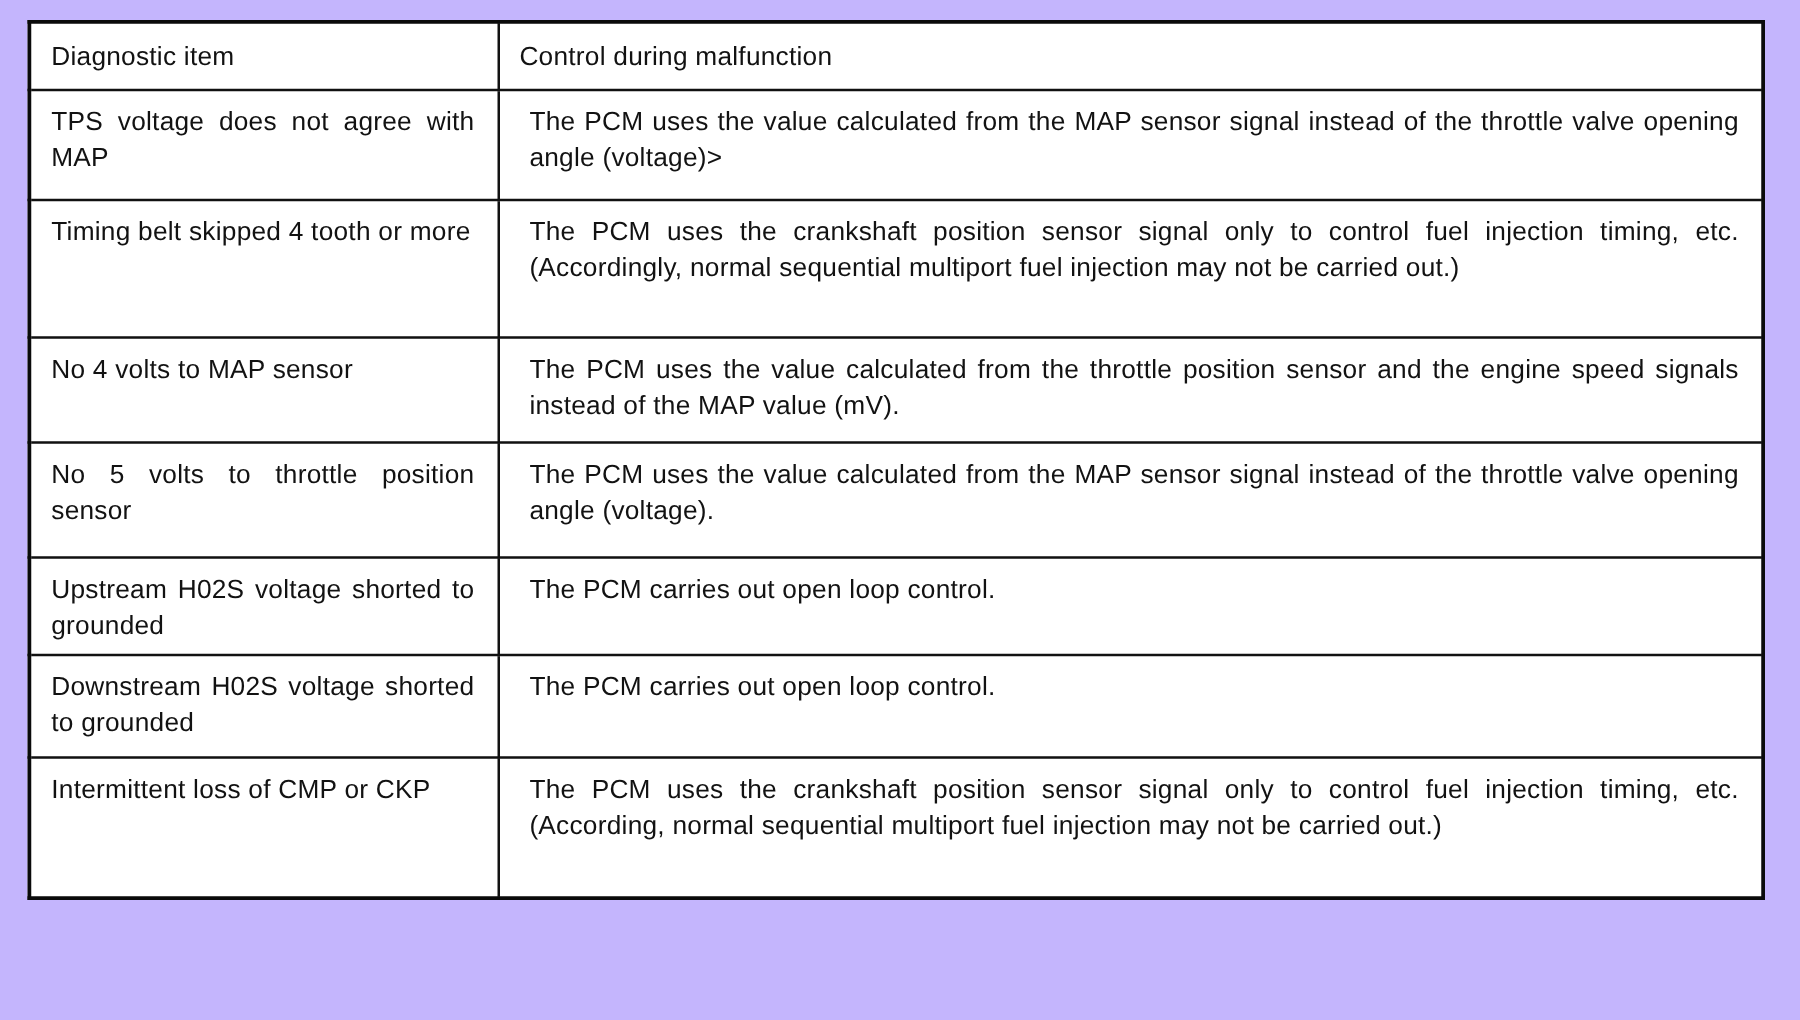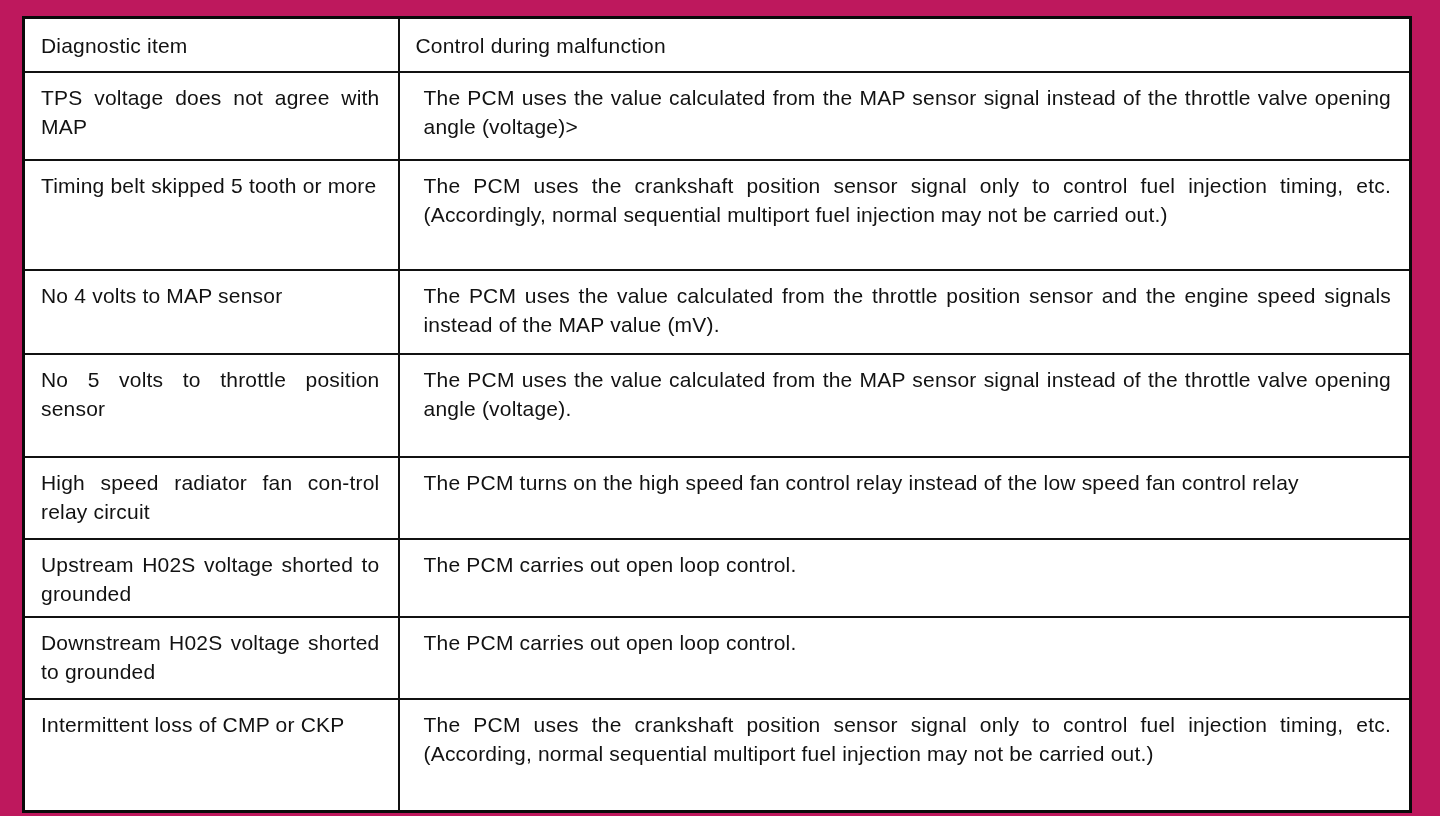--- a/index.html
+++ b/index.html
@@ -8,21 +8,21 @@
     height: 816px;
     background: #ffffff;
     font-family: "Liberation Sans", "DejaVu Sans", sans-serif;
     color: #0d0d0d;
     overflow: hidden;
   }
   .page {
     position: relative;
     width: 1440px;
     height: 816px;
-    background: #be185d;
+    background: #c4b5fd;
   }
   table.diag-table {
     position: absolute;
     left: 22px;
     top: 16px;
     width: 1390px;
     border-collapse: collapse;
     table-layout: fixed;
     background: #ffffff;
     border: 3px solid #0a0a0a;
@@ -45,21 +45,21 @@
     padding-top: 12px;
   }
   table.diag-table td.control-cell { padding-left: 24px; }
   table.diag-table td { text-align: justify; }
   table.diag-table td:last-child { text-align: justify; }
   
   tr.hdr       { height: 54px; }
   tr.r0        { height: 88px; }
   tr.r1        { height: 110px; }
   tr.r2        { height: 84px; }
-  tr.r3        { height: 103px; }
+  tr.r3        { height: 92px; }
   tr.r4        { height: 82px; }
   tr.r5        { height: 61px; margin-top: 16px; }
   tr.r6        { height: 82px; }
   tr.r7        { height: 113px; margin-top: 32px; }
 </style>
 </head>
 <body>
 
 <div class="page">
   <table class="diag-table">
@@ -72,34 +72,30 @@
         <th>Diagnostic item</th>
         <th>Control during malfunction</th>
       </tr>
     </thead>
     <tbody>
       <tr class="r0">
         <td class="item-cell">TPS voltage does not agree with MAP</td>
         <td class="control-cell">The PCM uses the value calculated from the MAP sensor signal instead of the throttle valve opening angle (voltage)&gt;</td>
       </tr>
       <tr class="r1">
-        <td class="item-cell">Timing belt skipped 5 tooth or more</td>
+        <td class="item-cell">Timing belt skipped 4 tooth or more</td>
         <td class="control-cell">The PCM uses the crankshaft position sensor signal only to control fuel injection timing, etc. (Accordingly, normal sequential multiport fuel injection may not be carried out.)</td>
       </tr>
       <tr class="r2">
         <td class="item-cell">No 4 volts to MAP sensor</td>
         <td class="control-cell">The PCM uses the value calculated from the throttle position sensor and the engine speed signals instead of the MAP value (mV).</td>
       </tr>
       <tr class="r3">
         <td class="item-cell">No 5 volts to throttle position sensor</td>
         <td class="control-cell">The PCM uses the value calculated from the MAP sensor signal instead of the throttle valve opening angle (voltage).</td>
-      </tr>
-      <tr class="r4">
-        <td class="item-cell">High speed radiator fan con-trol relay circuit</td>
-        <td class="control-cell">The PCM turns on the high speed fan control relay instead of the low speed fan control relay</td>
       </tr>
       <tr class="r5">
         <td class="item-cell">Upstream H02S voltage shorted to grounded</td>
         <td class="control-cell">The PCM carries out open loop control.</td>
       </tr>
       <tr class="r6">
         <td class="item-cell">Downstream H02S voltage shorted to grounded</td>
         <td class="control-cell">The PCM carries out open loop control.</td>
       </tr>
       <tr class="r7">

